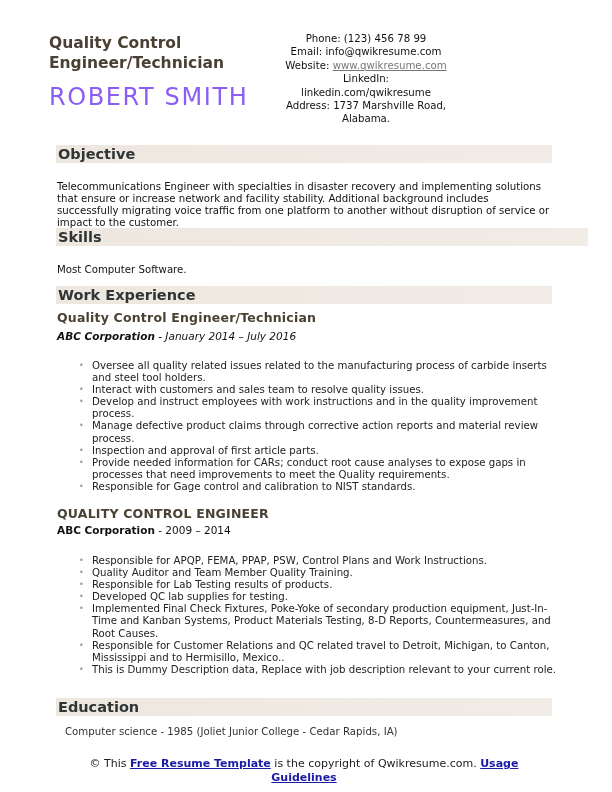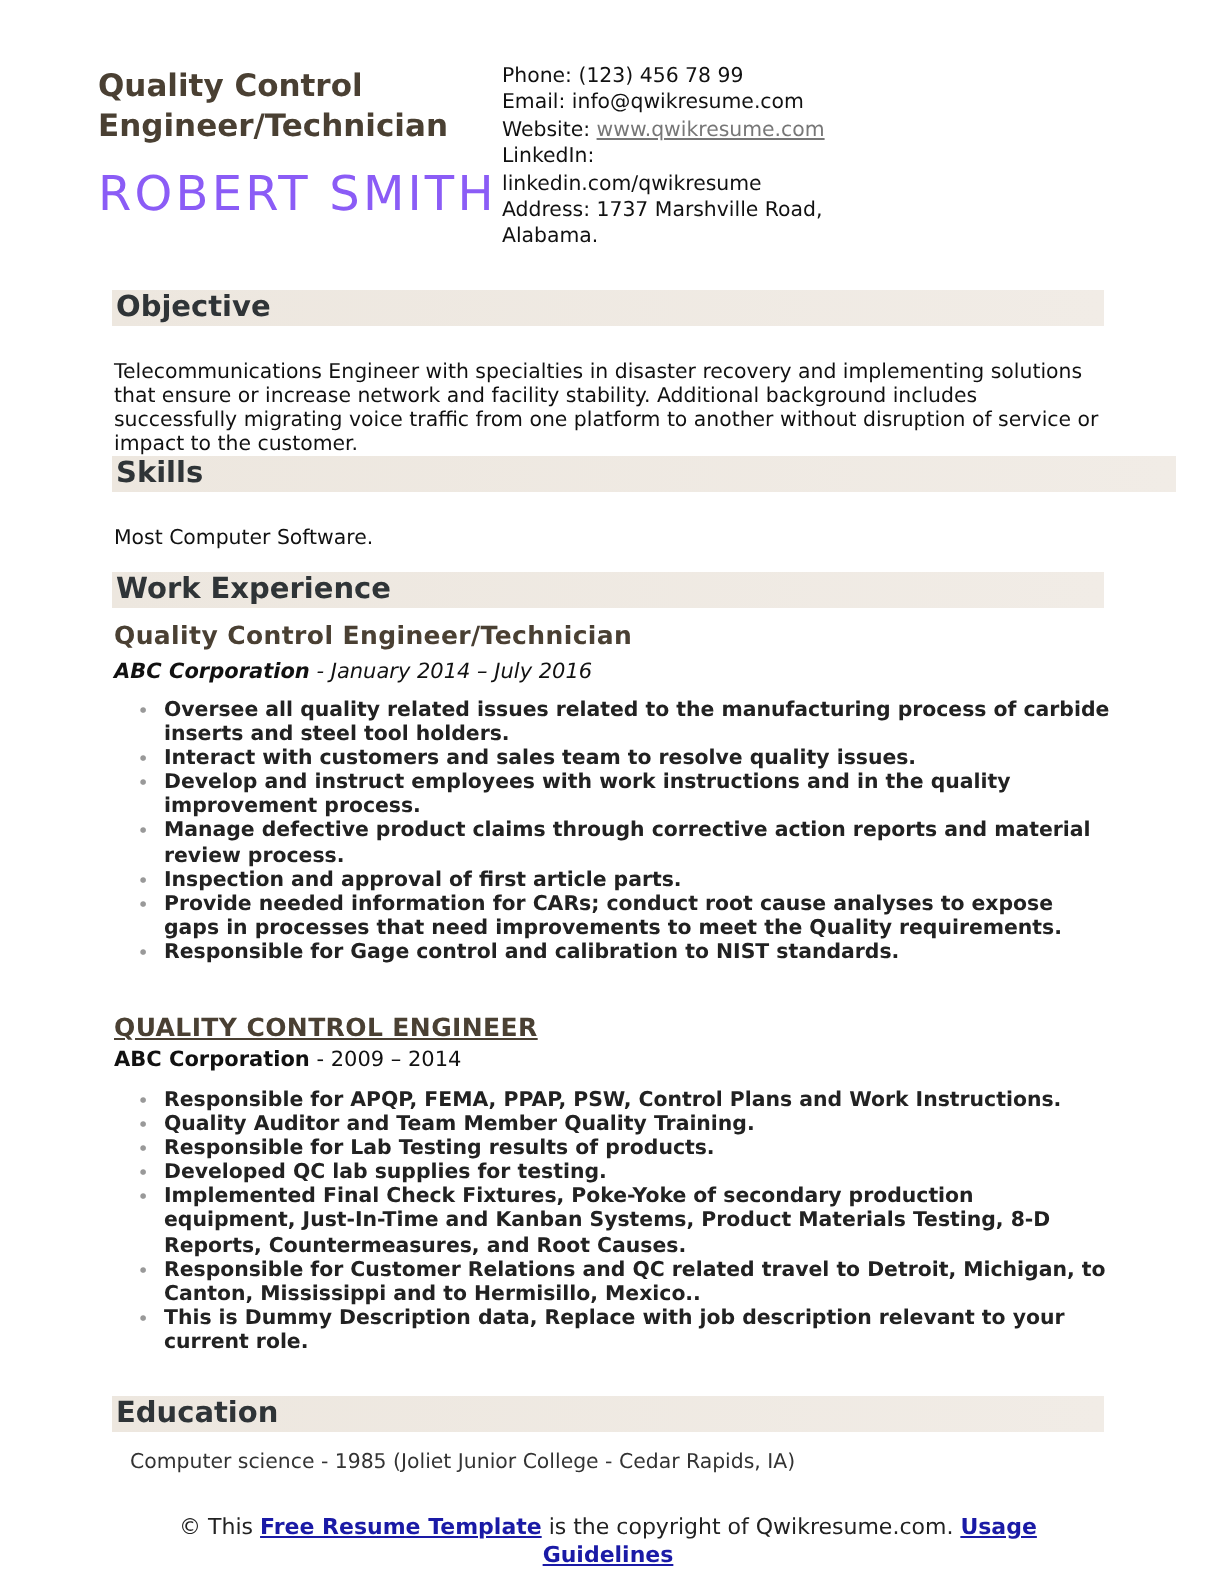--- a/index.html
+++ b/index.html
@@ -2,34 +2,34 @@
 <html><head>
   <meta charset="utf-8">
   <style>
     html, body { margin: 0; padding: 0; background: #ffffff; }
     body { width: 612px; height: 792px; position: relative; overflow: hidden; font-family: "DejaVu Sans", sans-serif; color: #1a1a1a; }
     .page { position: absolute; left: 0; top: 0; width: 544px; height: 792px; }
 
     .job-title { position: absolute; left: 49px; top: 33px; width: 260px; font-weight: bold; font-size: 15.5px; line-height: 20px; color: #4a4033; }
     .name { position: absolute; left: 49px; top: 83px; font-size: 24px; letter-spacing: 1.6px; color: #8b5cf6; line-height: 28px; }
 
-    .contact { position: absolute; right: 63px; top: 32px; width: 230px; text-align: left; font-size: 10.2px; line-height: 13.4px; color: #111; }
+    .contact { position: absolute; right: 63px; top: 32px; width: 230px; text-align: center; font-size: 10.2px; line-height: 13.4px; color: #111; }
     .contact .row { display: block; }
     .contact a { color: #777; text-decoration: underline; }
 
     .section-bar { position: absolute; left: 56px; width: 496px; height: 18px; background: linear-gradient(to right, #ede7df, #f1ece6); }
     .section-bar span { position: absolute; left: 2px; top: 0; font-weight: bold; font-size: 14.5px; line-height: 18px; color: #2f3437; }
 
     .para { position: absolute; left: 57px; width: 495px; font-size: 10.2px; line-height: 12.1px; color: #111; }
 
     .role-title { position: absolute; left: 57px; font-weight: bold; font-size: 12.5px; line-height: 16px; color: #4a4033; letter-spacing: 0.2px; }
     .company { position: absolute; left: 57px; font-size: 10.5px; line-height: 14px; color: #111; }
     .company b { font-weight: bold; }
 
-    ul.bullets { position: absolute; left: 57px; width: 495px; margin: 4px; padding: 0; list-style: none; font-size: 10.2px; line-height: 12.1px; color: #222; font-weight: bold; }
+    ul.bullets { position: absolute; left: 57px; width: 495px; margin: 14px; padding: 0; list-style: none; font-size: 10.2px; line-height: 12.1px; color: #222; }
     ul.bullets li { position: relative; padding-left: 21px; }
     ul.bullets li::before { content: "\2022"; position: absolute; left: 8px; top: 0; color: #999; font-size: 8px; }
 
     .edu { position: absolute; left: 65px; top: 725px; font-size: 10.2px; line-height: 13px; color: #333; }
 
     .footer { position: absolute; left: 56px; width: 496px; top: 757px; text-align: center; font-size: 11px; line-height: 14px; color: #222; }
     .footer a { color: #1a1aa6; font-weight: bold; text-decoration: underline; }
   </style>
 </head>
 <body>
@@ -68,21 +68,21 @@
   <ul class="bullets" style="top:346px;">
     <li>Oversee all quality related issues related to the manufacturing process of carbide inserts and steel tool holders.</li>
     <li>Interact with customers and sales team to resolve quality issues.</li>
     <li>Develop and instruct employees with work instructions and in the quality improvement process.</li>
     <li>Manage defective product claims through corrective action reports and material review process.</li>
     <li>Inspection and approval of first article parts.</li>
     <li>Provide needed information for CARs; conduct root cause analyses to expose gaps in processes that need improvements to meet the Quality requirements.</li>
     <li>Responsible for Gage control and calibration to NIST standards.</li>
   </ul>
 
-  <div class="role-title" style="top:506px;text-decoration:underline;">QUALITY CONTROL ENGINEER</div>
+  <div class="role-title" style="top:506px;">QUALITY CONTROL ENGINEER</div>
   <div class="company" style="top:523px;"><b>ABC Corporation</b><span> - 2009 – 2014</span></div>
   <ul class="bullets" style="top:541px;">
     <li>Responsible for APQP, FEMA, PPAP, PSW, Control Plans and Work Instructions.</li>
     <li>Quality Auditor and Team Member Quality Training.</li>
     <li>Responsible for Lab Testing results of products.</li>
     <li>Developed QC lab supplies for testing.</li>
     <li>Implemented Final Check Fixtures, Poke-Yoke of secondary production equipment, Just-In-Time and Kanban Systems, Product Materials Testing, 8-D Reports, Countermeasures, and Root Causes.</li>
     <li>Responsible for Customer Relations and QC related travel to Detroit, Michigan, to Canton, Mississippi and to Hermisillo, Mexico..</li>
     <li>This is Dummy Description data, Replace with job description relevant to your current role.</li>
   </ul>

